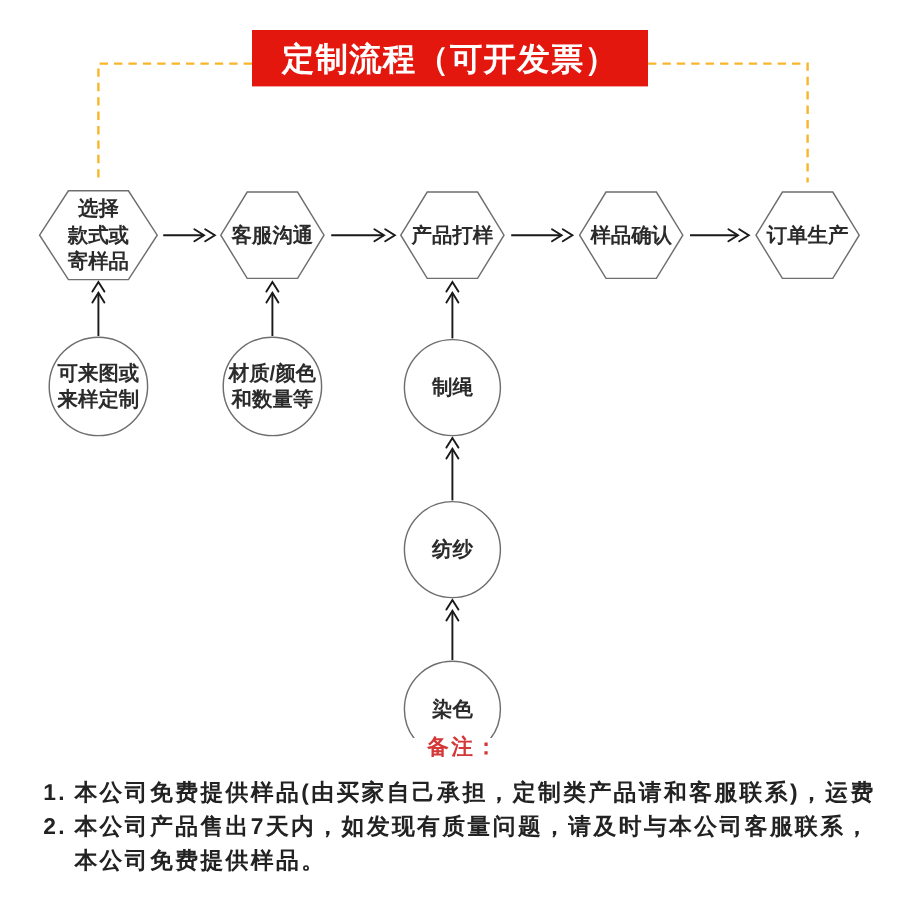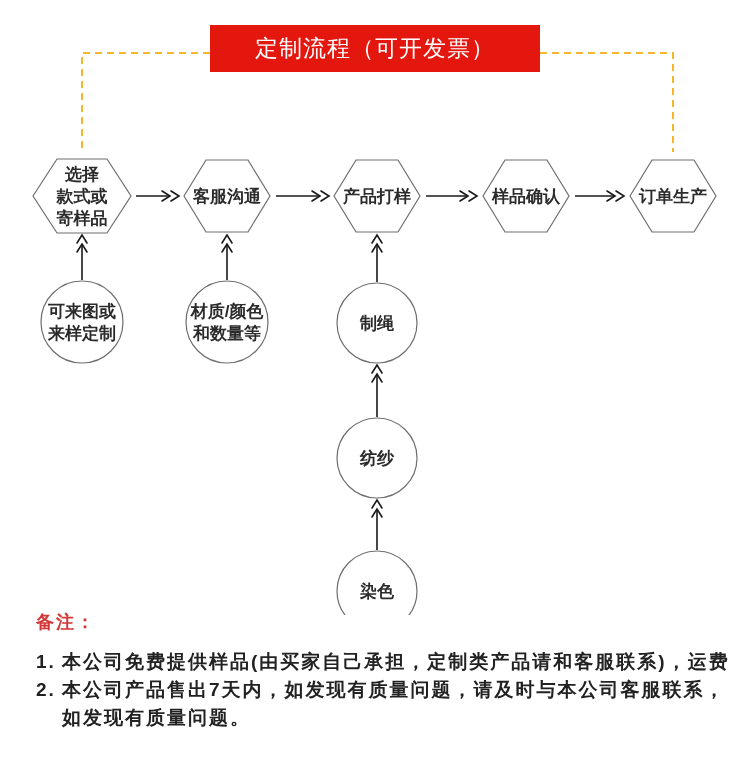--- a/index.html
+++ b/index.html
@@ -23,22 +23,22 @@
     height: 615px;
   }
   .banner {
     position: absolute;
     left: 210px;
     top: 25px;
     width: 330px;
     height: 47px;
     background: #e4170e;
     color: #ffffff;
-    font-size: 23px;
-    font-weight: normal;
+    font-size: 27px;
+    font-weight: bold;
     letter-spacing: 1px;
     display: flex;
     align-items: center;
     justify-content: center;
     white-space: nowrap;
   }
   svg text {
     font-family: "Liberation Sans", "DejaVu Sans", sans-serif;
     font-weight: bold;
     fill: #2b2b2b;
@@ -75,20 +75,21 @@
     top: 610px;
     width: 700px;
     color: #222222;
   }
   .notes-heading {
     color: #d43737;
     font-size: 18px;
     font-weight: bold;
     letter-spacing: 2px;
     margin-bottom: 14px;
+    text-align: center;
   }
   .note-item {
     display: flex;
     align-items: flex-start;
     font-size: 19px;
     font-weight: bold;
     line-height: 28px;
     letter-spacing: 2px;
   }
   .note-num {
@@ -200,18 +201,18 @@
       <span class="note-num">1.</span>
       <span class="note-lines">
         <span>本公司免费提供样品(由买家自己承担，定制类产品请和客服联系)，运费</span><br>
       </span>
     </div>
 
     <div class="note-item">
       <span class="note-num">2.</span>
       <span class="note-lines">
         <span>本公司产品售出7天内，如发现有质量问题，请及时与本公司客服联系，</span><br>
-        <span>如发现有质量问题。</span>
+        <span>本公司免费提供样品。</span>
       </span>
     </div>
   </div>
 
 </div>
 
 </body></html>

